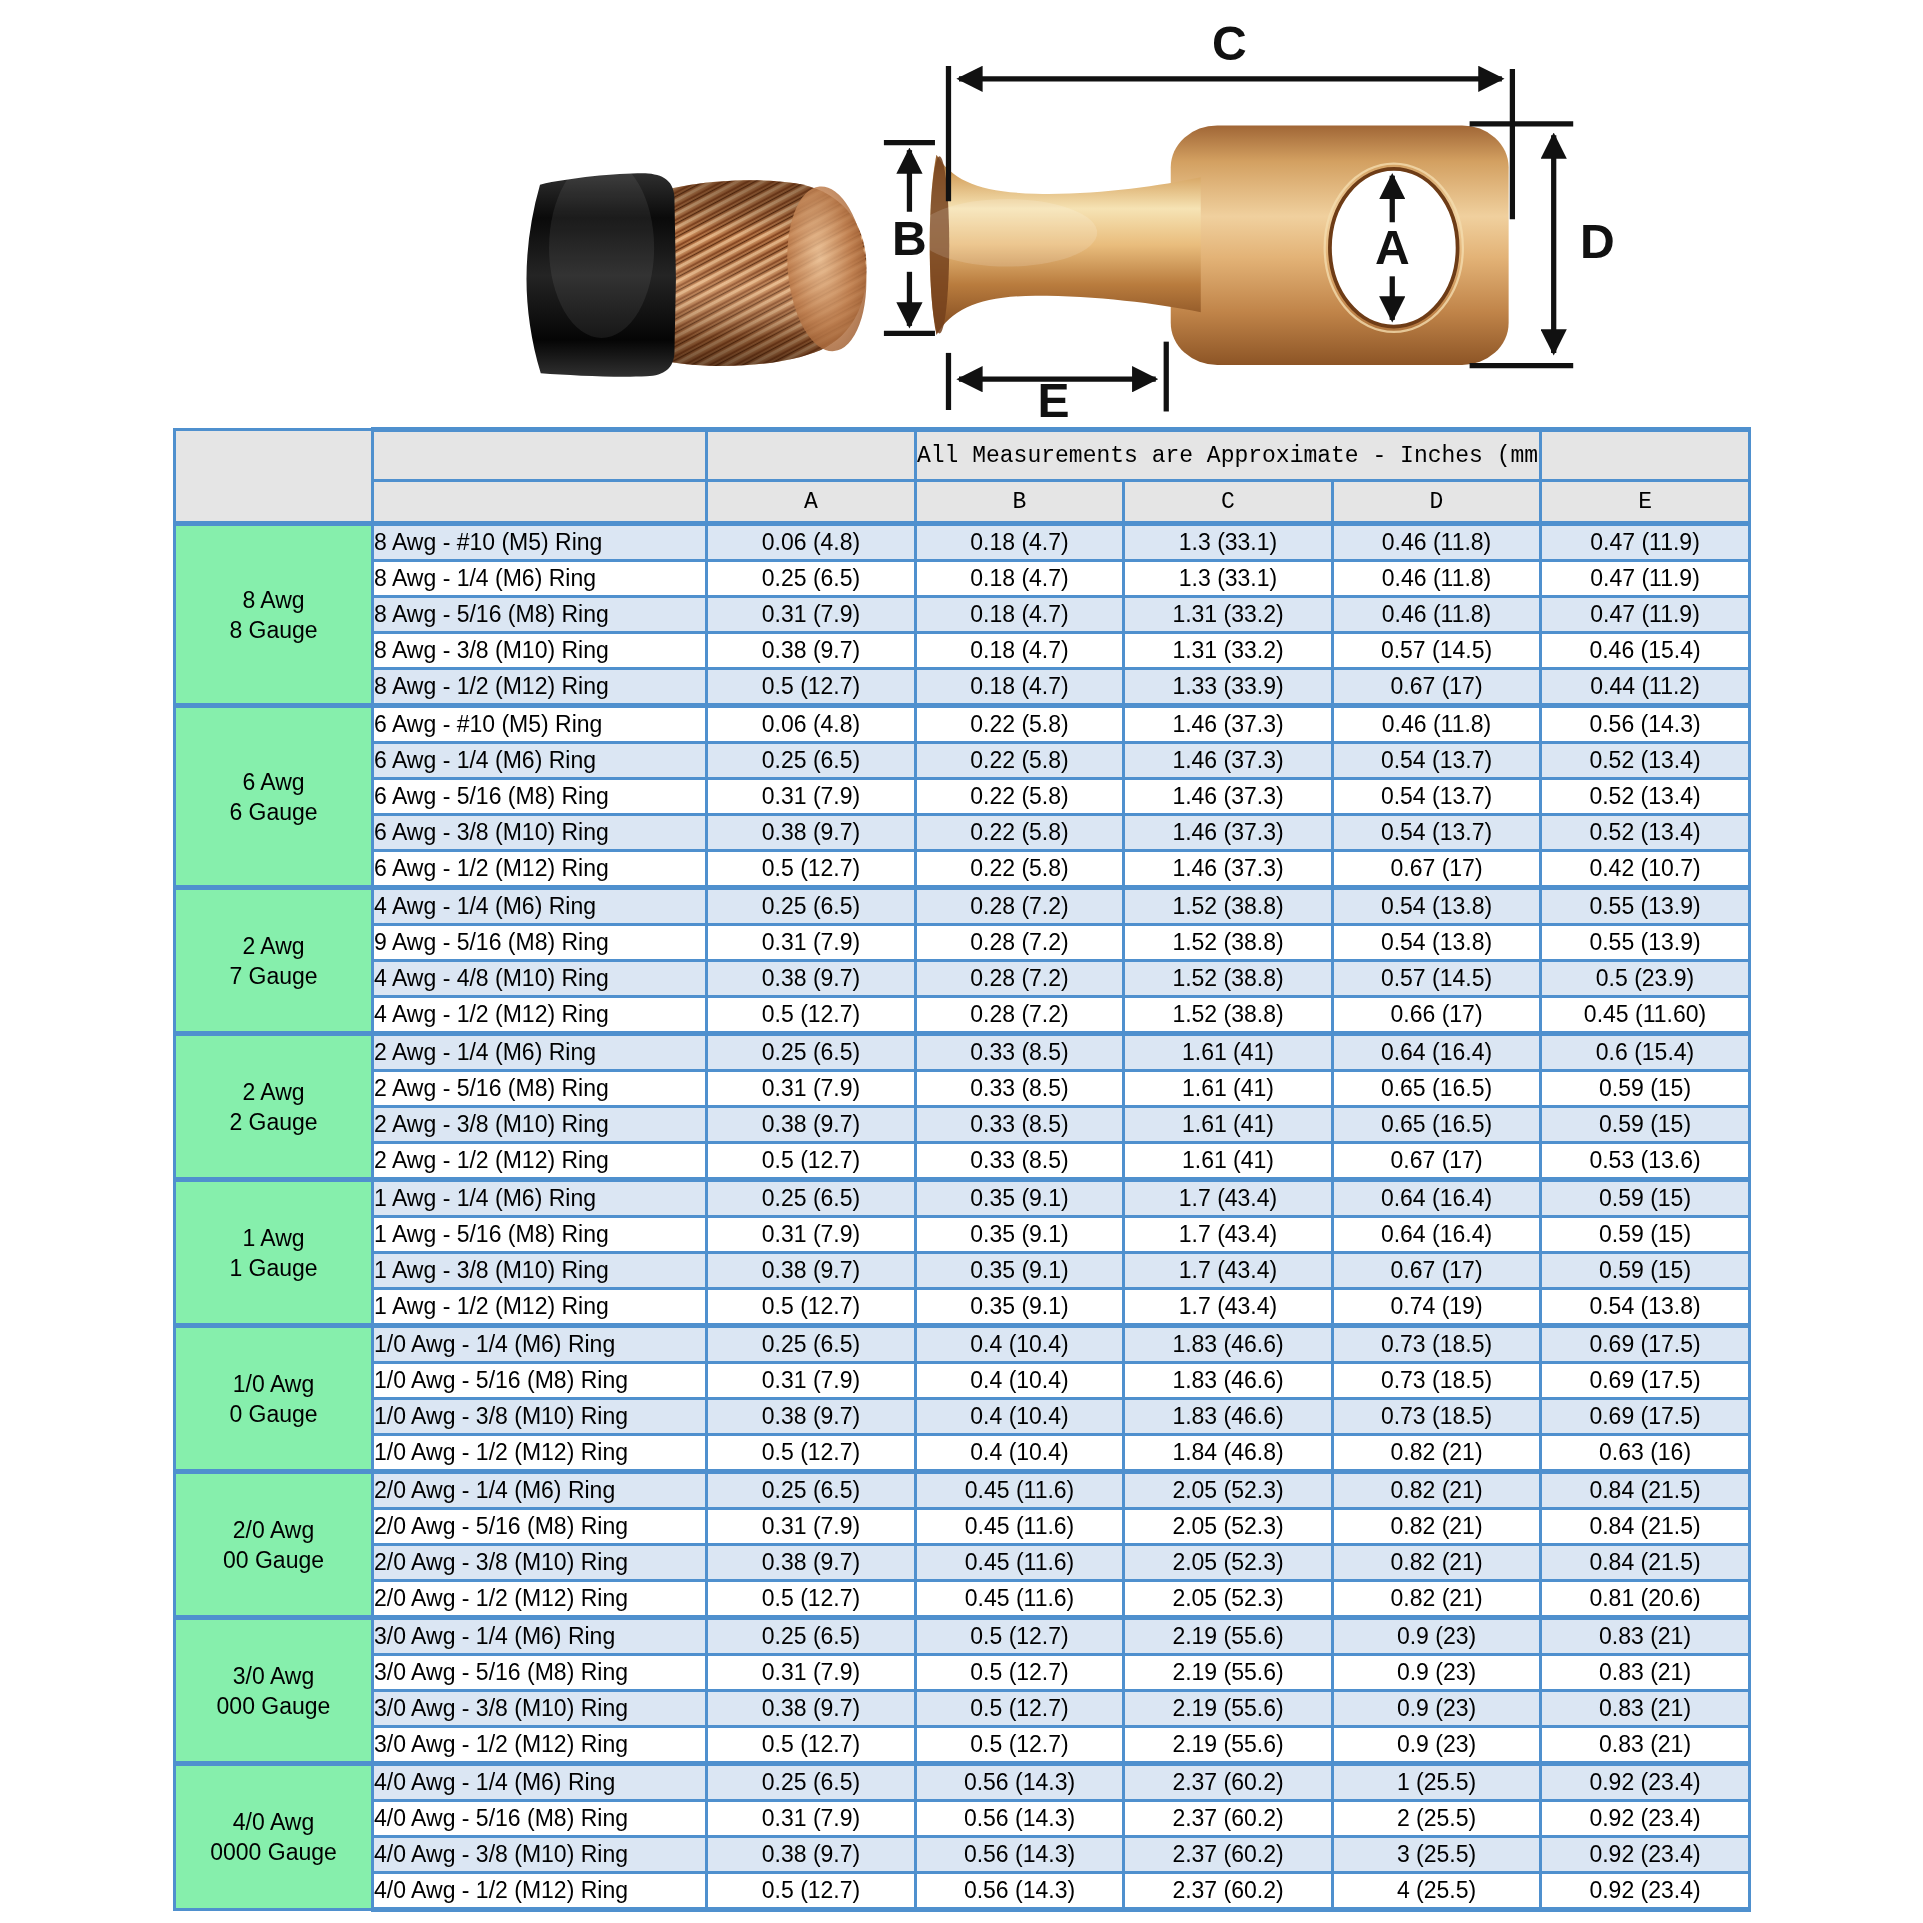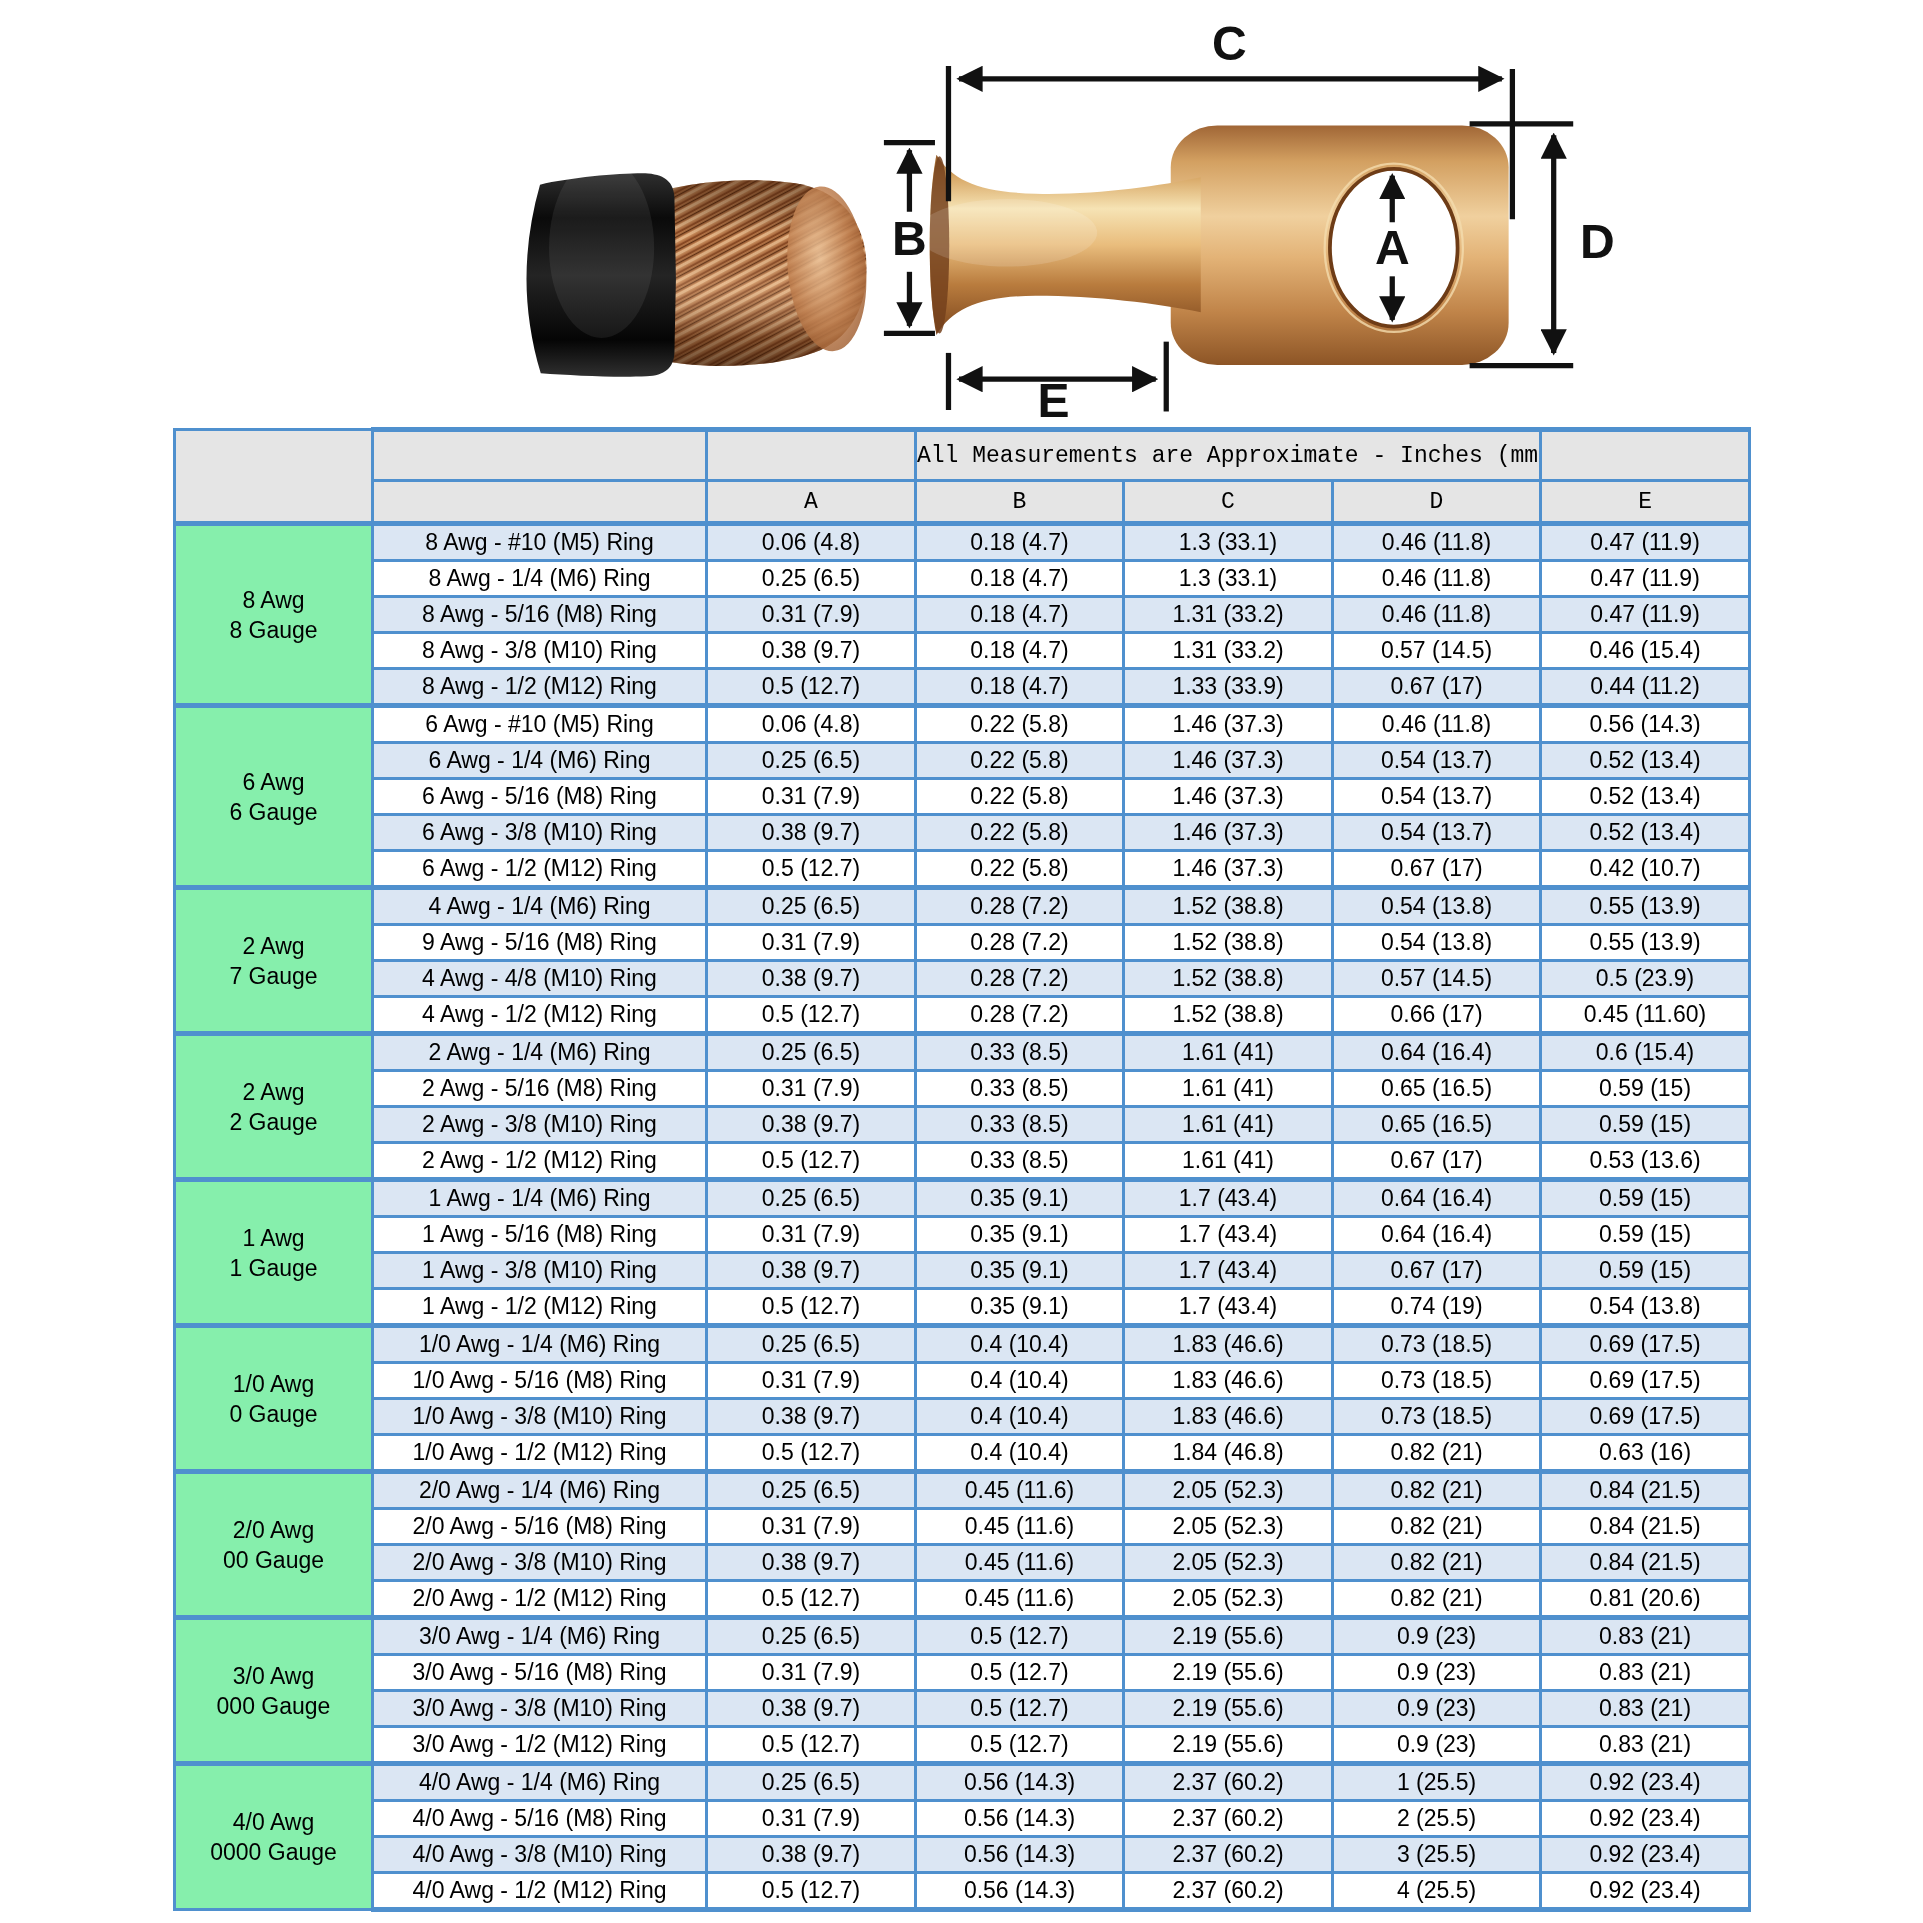--- a/index.html
+++ b/index.html
@@ -19,21 +19,21 @@
   th.ghost { border:none; background:transparent; }
   .title-cell { font-size:24px; text-align:center; }
   .col-letter { font-size:28.6px; text-align:center; }
   .lbl-hdr { border-left-width:5.3px; }
   tr > *:last-child { border-right-width:5.3px; }
   thead tr.h1 > *:not(.ghost) { border-top-width:5.3px; }
   tbody tr:last-child > td { border-bottom-width:5.3px;margin-top:16px; }
   tbody tr.group-start > td { border-top-width:5.3px; }
   td.group-cell { background:#86efac; font-weight:bold; font-size:24px; text-align:center;
                   border-left-width:5.3px; line-height:30px; }
-  td.row-label { text-align:center; padding-left:13.5px; }
+  td.row-label { text-align:left; padding-left:13.5px; }
   td.val { text-align:center; }
   tbody tr.shaded td:not(.group-cell) { background:#dbe6f3; }
 </style>
 </head>
 <body>
 
 <div class="canvas">
 
   <svg class="diagram" width="1924" height="428" viewBox="0 0 2560 570">
     <defs>

